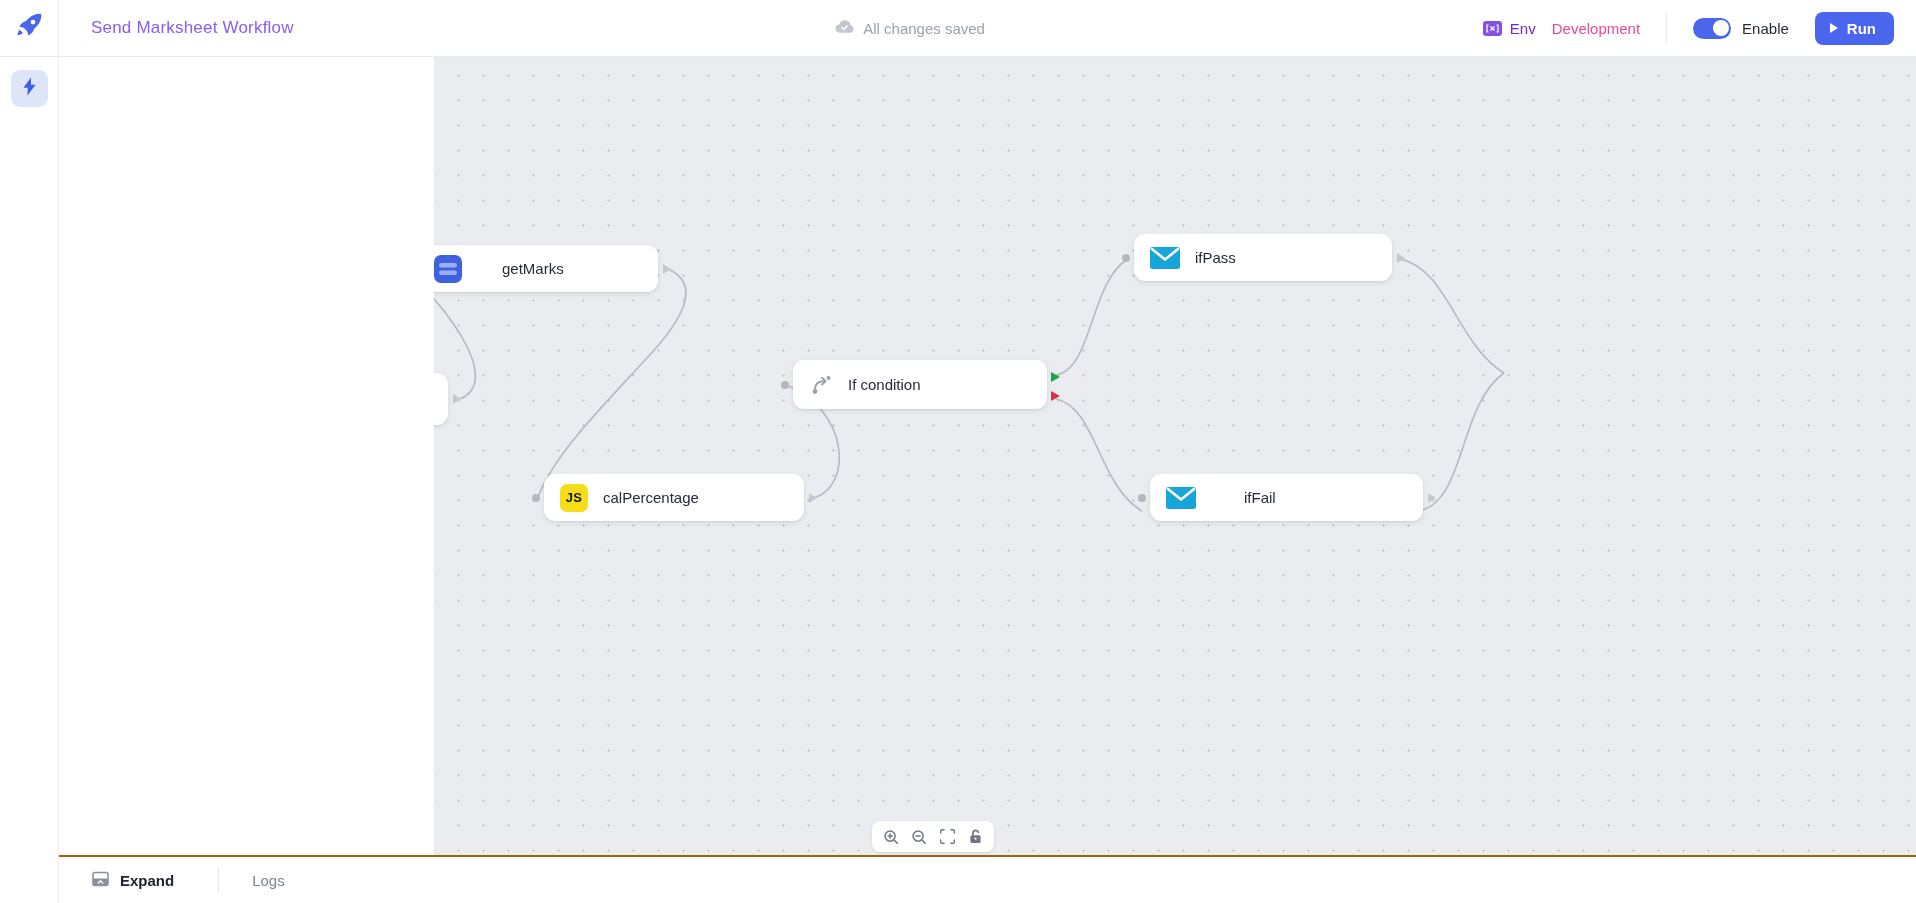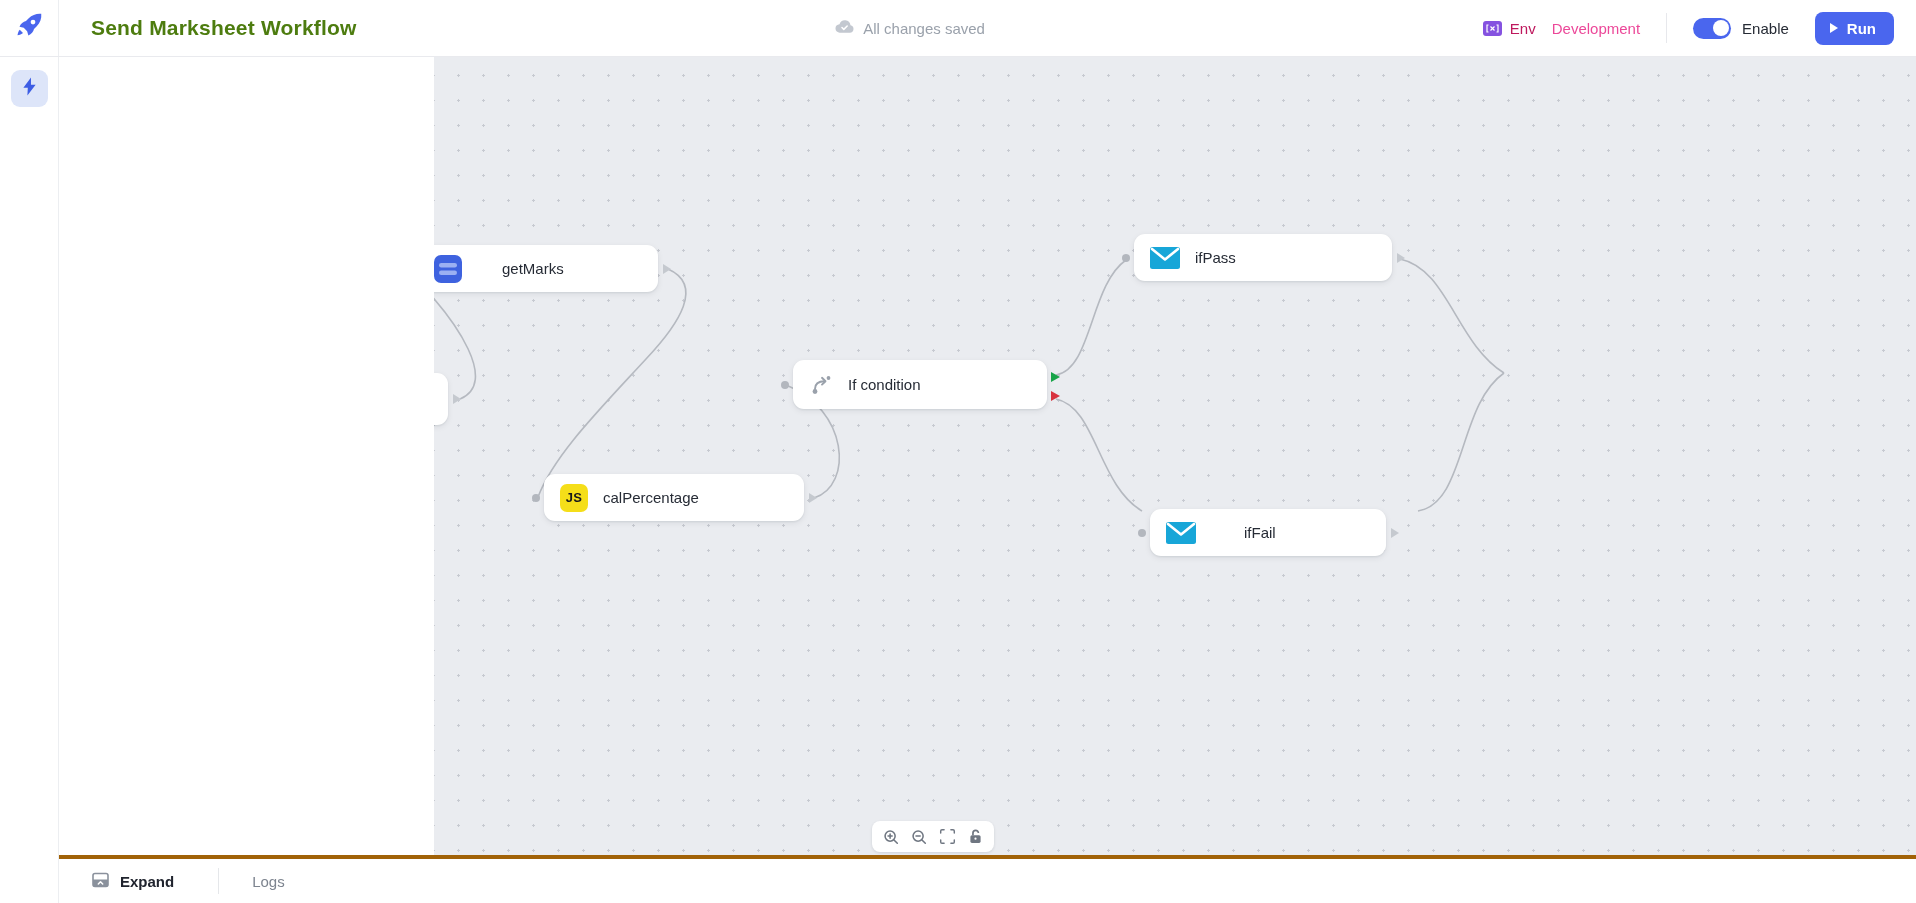--- a/index.html
+++ b/index.html
@@ -4,27 +4,27 @@
 <style>
   * { margin:0; padding:0; box-sizing:border-box; }
   html,body { width:1916px; height:903px; overflow:hidden; }
   body { font-family:"Liberation Sans", sans-serif; background:#fff; color:#23272f; }
   .app { position:relative; width:1916px; height:903px; }
 
   
   .header { position:absolute; top:0; left:0; right:0; height:57px; background:#fff;
             border-bottom:1px solid #e9eaee; display:flex; align-items:center; z-index:30; }
   .logo-box { width:59px; height:100%; border-right:1px solid #eceef1; display:flex; align-items:center; justify-content:center; }
-  .page-title { margin-left:32px; font-size:21px; font-weight:700; color:#4d7c0f; letter-spacing:.2px; }
+  .page-title { margin-left:32px; font-size:17px; font-weight:400; color:#8b5cf6; letter-spacing:.2px; }
   .save-status { position:absolute; left:47.5%; top:0; height:100%; display:flex; align-items:center; gap:9px;
                  transform:translateX(-50%); color:#9aa1ab; font-size:15px; }
   .header-right { margin-left:auto; display:flex; align-items:center; padding-right:22px; }
   .env-group { display:flex; align-items:center; gap:8px; font-size:15px; }
   .env-icon { width:19px; height:15px; border-radius:3px; background:#8552e0; display:flex; align-items:center; justify-content:center; }
-  .env-label { color:#be185d; font-weight:500; }
+  .env-label { color:#6d28d9; font-weight:500; }
   .env-value { color:#ec4899; font-weight:500; margin-left:8px; }
   .v-divider { width:1px; height:30px; background:#e7e8ec; margin:0 26px; }
   .toggle { width:38px; height:21px; border-radius:11px; background:#4a66ee; position:relative; cursor:pointer; }
   .toggle .knob { position:absolute; top:2.5px; right:2.5px; width:16px; height:16px; border-radius:50%; background:#fff; }
   .toggle-label { margin-left:11px; font-size:15px; color:#262b35; font-weight:500; }
   .run-btn { margin-left:26px; display:flex; align-items:center; gap:9px; background:#4a66ee; color:#fff;
              border:none; border-radius:8px; padding:8px 18px 8px 15px; font-size:15px; font-weight:700; cursor:pointer;
              font-family:"Liberation Sans", sans-serif; }
   .play-tri { width:0; height:0; border-top:5px solid transparent; border-bottom:5px solid transparent; border-left:8px solid #fff; }
 
@@ -63,37 +63,37 @@
   .handle-true { position:absolute; right:-13px; top:12px; width:0; height:0;
                  border-top:5.5px solid transparent; border-bottom:5.5px solid transparent; border-left:9px solid #18a449; }
   .handle-false { position:absolute; right:-13px; bottom:8px; width:0; height:0;
                   border-top:5.5px solid transparent; border-bottom:5.5px solid transparent; border-left:9px solid #d8333f; }
 
   .n-webhook { left:-120px; top:316px; width:134px; height:52px; }
   .n-getmarks { left:-16px; top:188px; width:240px;gap:40px; }
   .n-calpercentage { left:110px; top:417px; width:260px; }
   .n-ifcondition { left:359px; top:303px; width:254px; height:49px; }
   .n-ifpass { left:700px; top:177px; width:258px; }
-  .n-iffail { left:716px; top:452px; width:236px;gap:48px; }
+  .n-iffail { left:716px; top:417px; width:273px;gap:48px; }
   .n-response { left:1078px; top:292px; width:258px; }
 
   .node-icon { flex:0 0 auto; display:flex; align-items:center; justify-content:center; }
   .icon-js { width:28px; height:28px; border-radius:7px; background:#f5de19; color:#17181c;
              font-size:13px; font-weight:800; display:flex; align-items:center; justify-content:center; letter-spacing:.3px; }
   .icon-response { width:28px; height:28px; border-radius:7px; background:#e1efe3; display:flex; align-items:center; justify-content:center; }
 
   
   .canvas-toolbar { position:absolute; left:438px; top:764px; height:31px; background:#fff; border-radius:8px;
                     box-shadow:0 1px 3px rgba(16,24,40,.12); display:flex; align-items:center; padding:0 6px; gap:2px; }
   .ct-btn { width:26px; height:26px; border:none; background:transparent; display:flex; align-items:center;
             justify-content:center; cursor:pointer; border-radius:6px; }
 
   
   .footer { position:absolute; left:59px; right:0; bottom:0; height:48px; background:#fff;
-            border-top:4px solid #a16207; display:flex; align-items:center; z-index:28; }
+            border-top:2px solid #a16207; display:flex; align-items:center; z-index:28; }
   .expand-btn { display:flex; align-items:center; gap:11px; margin-left:33px; background:none; border:none;
                 font-size:15px; font-weight:700; color:#20242e; cursor:pointer; font-family:"Liberation Sans", sans-serif; }
   .footer-divider { width:1px; height:26px; background:#e5e7ea; margin:0 0 0 44px; }
   .logs-btn { margin-left:33px; background:none; border:none; font-size:15px; color:#7d848f; cursor:pointer;
               font-family:"Liberation Sans", sans-serif; }
 </style>
 </head>
 <body>
 
 <div class="app">

